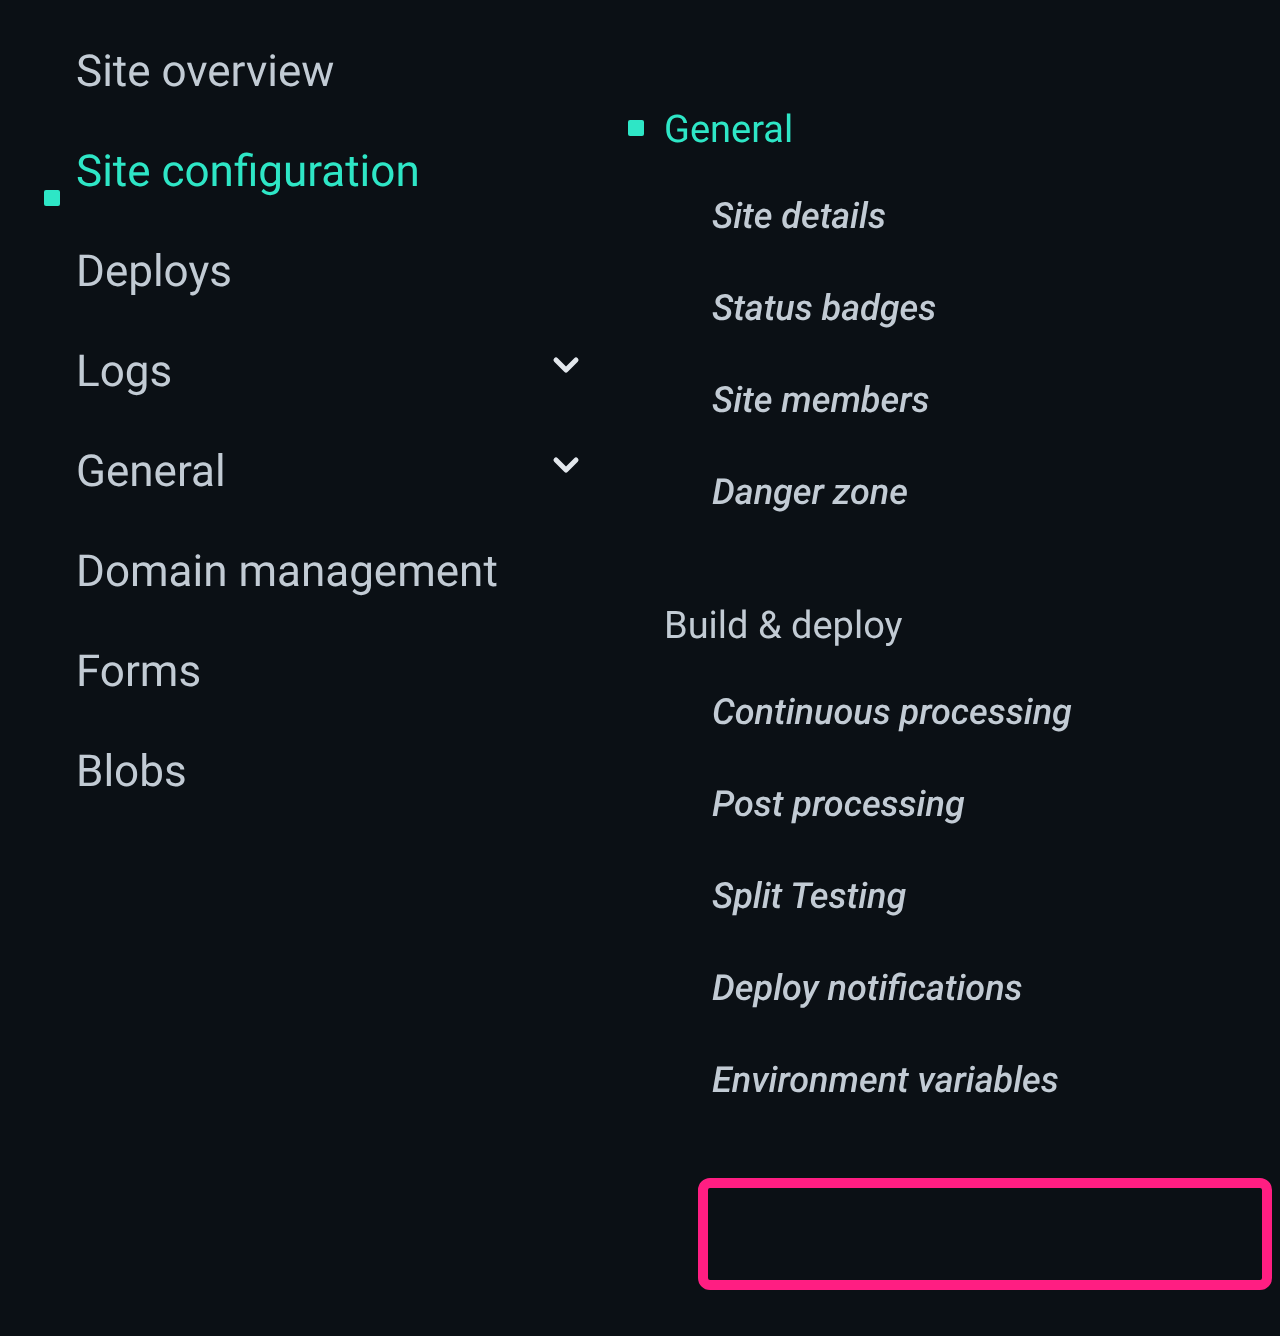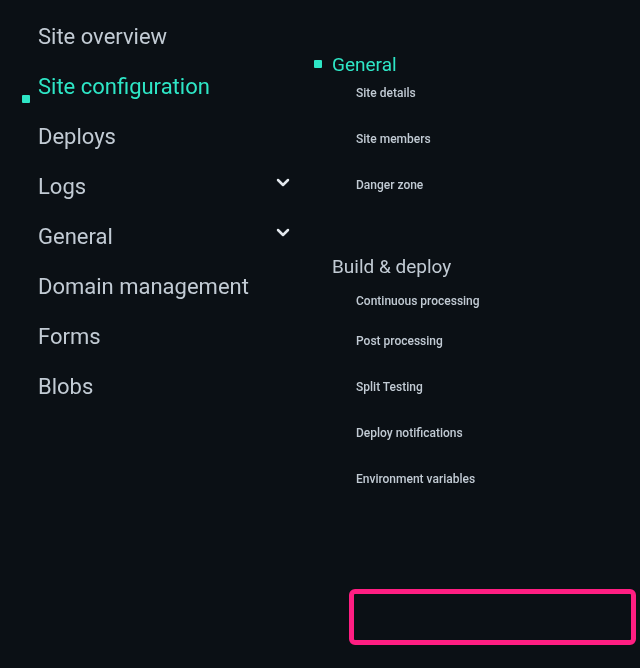--- a/index.html
+++ b/index.html
@@ -79,28 +79,30 @@
     left: 8px;
     top: 50%;
     transform: translateY(-50%);
     width: 8px;
     height: 8px;
     background: #2ee6c6;
     border-radius: 1px;
   }
   .sub-item {
     display: flex;
+    align-items: center;
     min-height: 46px;
-    font-size: 12px;
+    font-size: 18px;
     font-weight: 500;
     color: #c2cbd4;
     cursor: pointer;
     padding-left: 50px;
     padding-right: 18px;
     line-height: 1.3;
+    font-style: italic;
   }
   .sub-item.multiline {
     padding-top: 6px;
     padding-bottom: 6px;
   }
   .section-spacer { height: 20px; }
   .highlight-box {
     position: absolute;
     border: 5px solid #ff1e82;
     border-radius: 6px;
@@ -151,20 +153,23 @@
 
   <div class="right-col">
     <div class="right-section-header active">
       <span class="bullet"></span>
       <span>General</span>
     </div>
     <div class="sub-item">
       <span>Site details</span>
     </div>
     <div class="sub-item">
+      <span>Status badges</span>
+    </div>
+    <div class="sub-item">
       <span>Site members</span>
     </div>
     <div class="sub-item">
       <span>Danger zone</span>
     </div>
 
     <div class="section-spacer"></div>
 
     <div class="right-section-header">
       <span>Build &amp; deploy</span>

